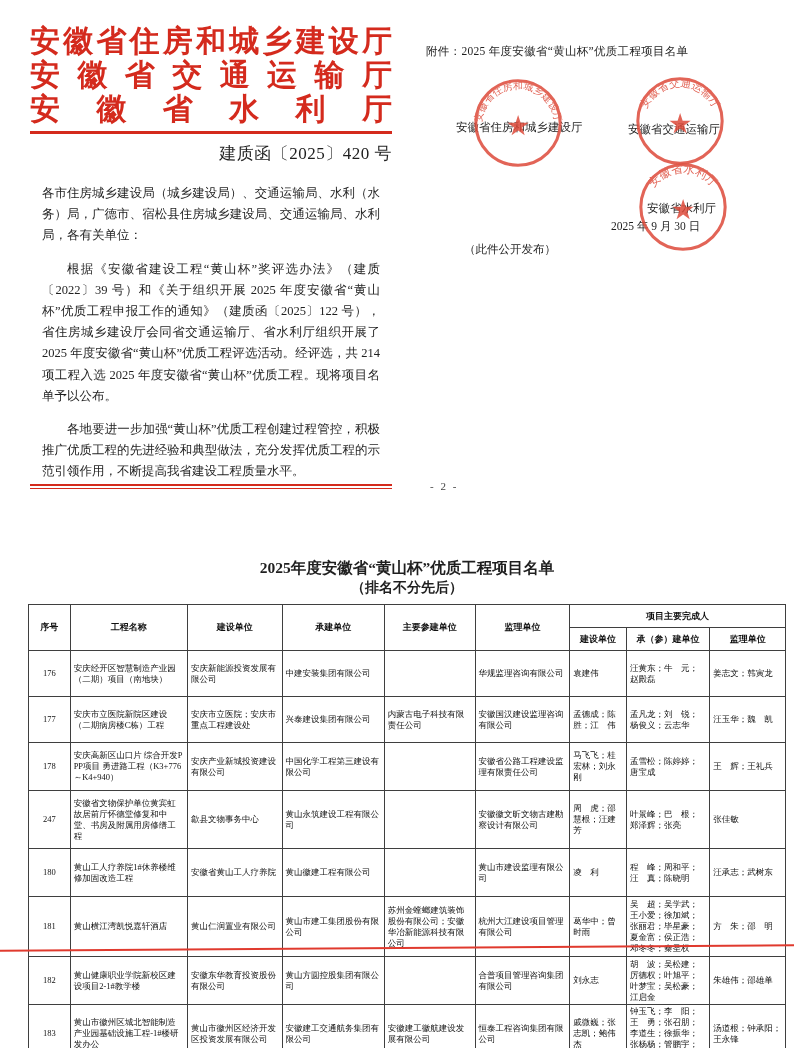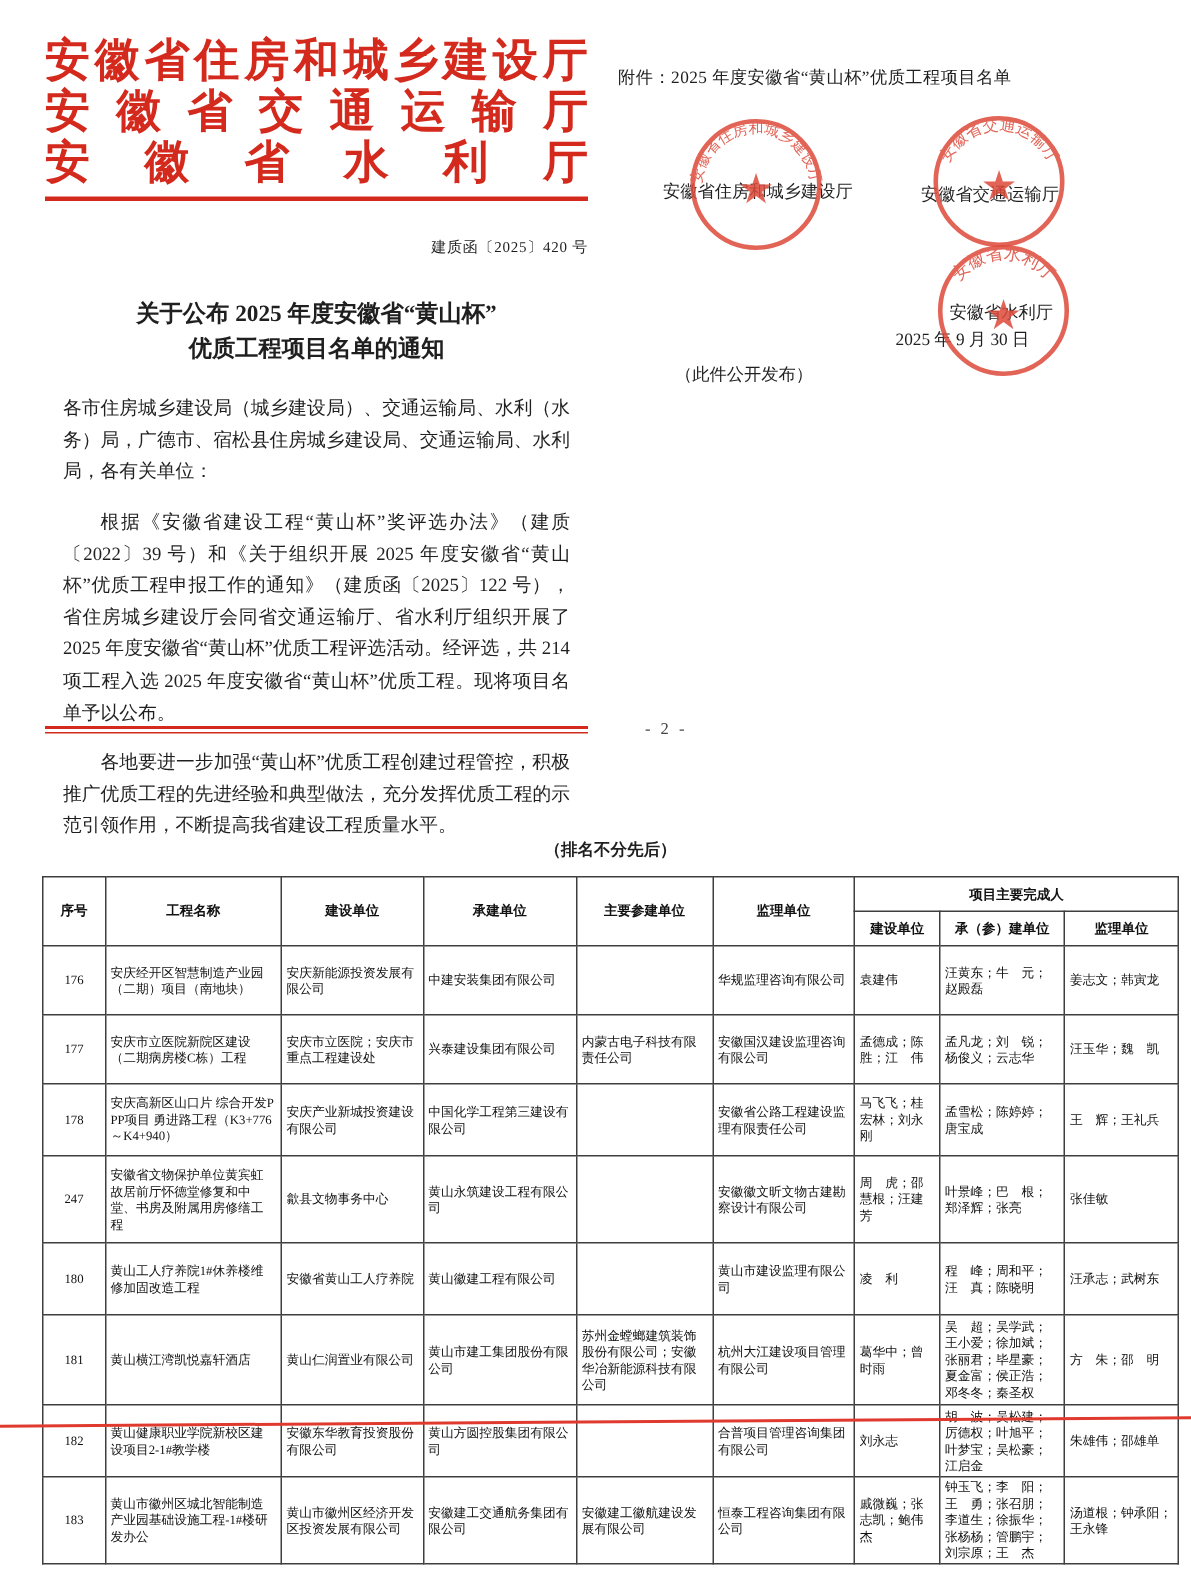--- a/index.html
+++ b/index.html
@@ -5,47 +5,47 @@
   html,body{margin:0;padding:0;background:#ffffff;}
   .sheet{
     position:relative;width:794px;height:1048px;background:#ffffff;
     overflow:hidden;font-family:"Liberation Serif","DejaVu Serif",serif;color:#1f1f1f;
   }
   
   .page-left{position:absolute;left:30px;top:24px;width:362px;}
   .letterhead{color:#d42a1d;font-weight:bold;font-size:30px;}
   .lh-line{display:flex;justify-content:space-between;height:34px;line-height:34px;white-space:nowrap;}
   .red-rule{height:3px;background:#d42a1d;margin-top:5px;}
-  .doc-number{text-align:right;font-size:10px;margin-top:24px;letter-spacing:.5px;}
+  .doc-number{text-align:right;font-size:17px;margin-top:8px;letter-spacing:.5px;}
   .notice-title{margin-top:26px;text-align:center;font-size:15.5px;font-weight:bold;line-height:23px;}
   .notice-body{margin-top:18px;font-size:12.5px;line-height:21.2px;text-align:justify;}
   .notice-body p{margin:12px;}
   .indent{text-indent:2em;}
   .red-double{position:absolute;left:0;top:460px;width:100%;}
   .red-double .l1{height:2px;background:#d42a1d;}
   .red-double .l2{height:1px;background:#d42a1d;margin-top:2px;}
   
-  .page-right{position:absolute;left:412px;top:44px;width:352px;font-size:11.5px;}
+  .page-right{position:absolute;left:426px;top:44px;width:352px;font-size:11.5px;}
   .attachment{letter-spacing:.3px;}
   .sig{position:absolute;white-space:nowrap;}
   .sig-housing{left:30px;top:76px;}
   .sig-transport{left:202px;top:78px;}
   .sig-water{left:221px;top:157px;}
   .sig-date{left:185px;top:175px;}
   .sig-note{left:18px;top:198px;margin-left:20px;}
   .seal{position:absolute;width:92px;height:92px;opacity:.85;pointer-events:none;}
   .seal-housing{left:46px;top:33px;}
   .seal-transport{left:208px;top:31px;}
   .seal-water{left:211px;top:117px;}
   .seal text{fill:#dd4a3a;font-family:"Liberation Serif","DejaVu Serif",serif;}
   .page-number{position:absolute;left:430px;top:480px;font-size:11px;color:#444;letter-spacing:2px;}
   
   .table-sec{position:absolute;left:28px;top:558px;width:758px;font-family:"Liberation Serif","DejaVu Serif",serif;}
   .tbl-title1{text-align:center;font-size:15.5px;font-weight:bold;line-height:20px;}
-  .tbl-title2{text-align:center;font-size:11px;font-weight:bold;line-height:19px;}
+  .tbl-title2{text-align:center;font-size:14px;font-weight:bold;line-height:19px;}
   table.projects{width:100%;border-collapse:collapse;table-layout:fixed;margin-top:7px;font-size:8.5px;color:#111;}
   table.projects th,table.projects td{border:1px solid #3f3f3f;padding:1px 3px;vertical-align:middle;word-break:break-all;line-height:11px;}
   table.projects th{font-weight:bold;text-align:center;font-size:9px;height:20px;}
   td.c-no{text-align:center;}
   tr.r176{height:46px;margin-top:35px;} tr.r177{height:46px;} tr.r178{height:48px;}
   tr.r179{height:58px;} tr.r180{height:48px;margin-top:43px;} tr.r181{height:60px;}
   tr.r182{height:48px;} tr.r183{height:52px;}
   .red-strike{position:absolute;left:0;top:947px;width:794px;height:2px;background:#e03a2e;transform:rotate(-.4deg);}
 </style>
 </head>
@@ -82,24 +82,20 @@
           <span>安</span>
           <span>徽</span>
           <span>省</span>
           <span>水</span>
           <span>利</span>
           <span>厅</span>
         </div>
     </div>
     <div class="red-rule"></div>
     <div class="doc-number">建质函〔2025〕420 号</div>
-    <div class="notice-title">
-      <div>关于公布 2025 年度安徽省“黄山杯”</div>
-      <div>优质工程项目名单的通知</div>
-    </div>
     <div class="notice-body">
       <p>各市住房城乡建设局（城乡建设局）、交通运输局、水利（水务）局，广德市、宿松县住房城乡建设局、交通运输局、水利局，各有关单位：</p>
       <p class="indent">根据《安徽省建设工程“黄山杯”奖评选办法》（建质〔2022〕39 号）和《关于组织开展 2025 年度安徽省“黄山杯”优质工程申报工作的通知》（建质函〔2025〕122 号），省住房城乡建设厅会同省交通运输厅、省水利厅组织开展了 2025 年度安徽省“黄山杯”优质工程评选活动。经评选，共 214 项工程入选 2025 年度安徽省“黄山杯”优质工程。现将项目名单予以公布。</p>
       <p class="indent">各地要进一步加强“黄山杯”优质工程创建过程管控，积极推广优质工程的先进经验和典型做法，充分发挥优质工程的示范引领作用，不断提高我省建设工程质量水平。</p>
     </div>
     <div class="red-double">
       <div class="l1"></div>
         <div class="l2"></div>
     </div>
   </div>
@@ -129,20 +125,21 @@
       <circle cx="60" cy="60" r="55" fill="none" stroke="#dd4a3a" stroke-width="4"></circle>
       <path id="arcW" d="M 15 80 A 48 48 0 1 1 105 80" fill="none"></path>
       <text font-size="15" text-anchor="middle"><textPath href="#arcW" startOffset="50%">安徽省水利厅</textPath></text>
       <text x="60" y="76" text-anchor="middle" font-size="36">★</text>
     </svg>
   </div>
 
   <div class="page-number">- 2 -</div>
 
   <div class="table-sec">
+    <div class="tbl-title1">2025年度安徽省“黄山杯”优质工程项目名单</div>
     <div class="tbl-title2">（排名不分先后）</div>
 
     <table class="projects">
       <colgroup>
         <col style="width:5.5%">
           <col style="width:15.5%">
           <col style="width:12.5%">
         <col style="width:13.5%">
           <col style="width:12%">
           <col style="width:12.5%">

